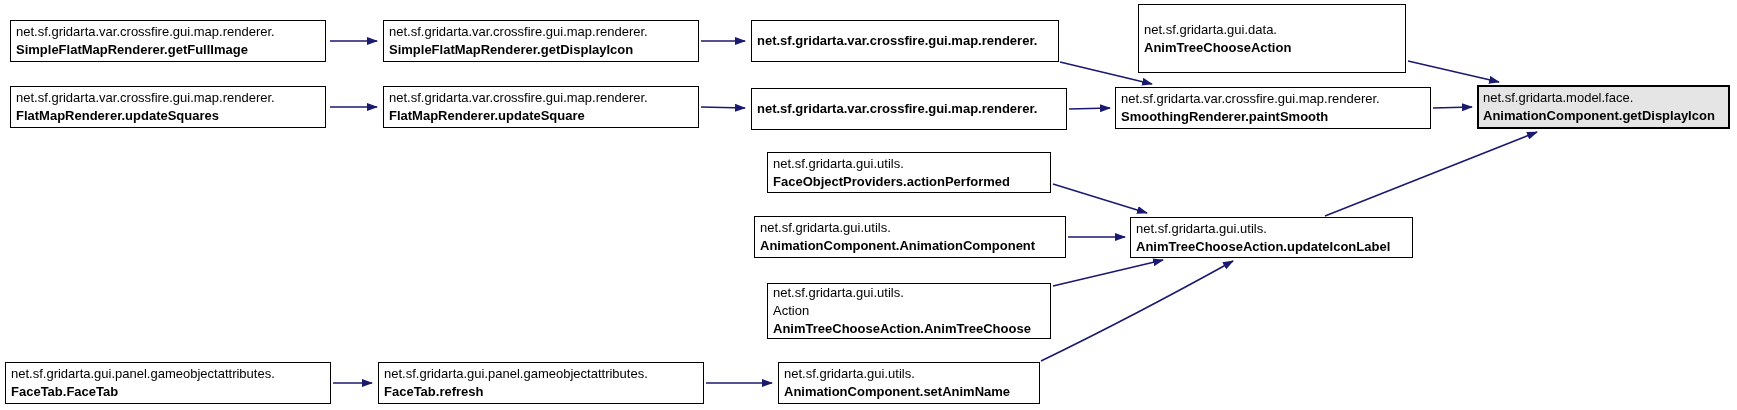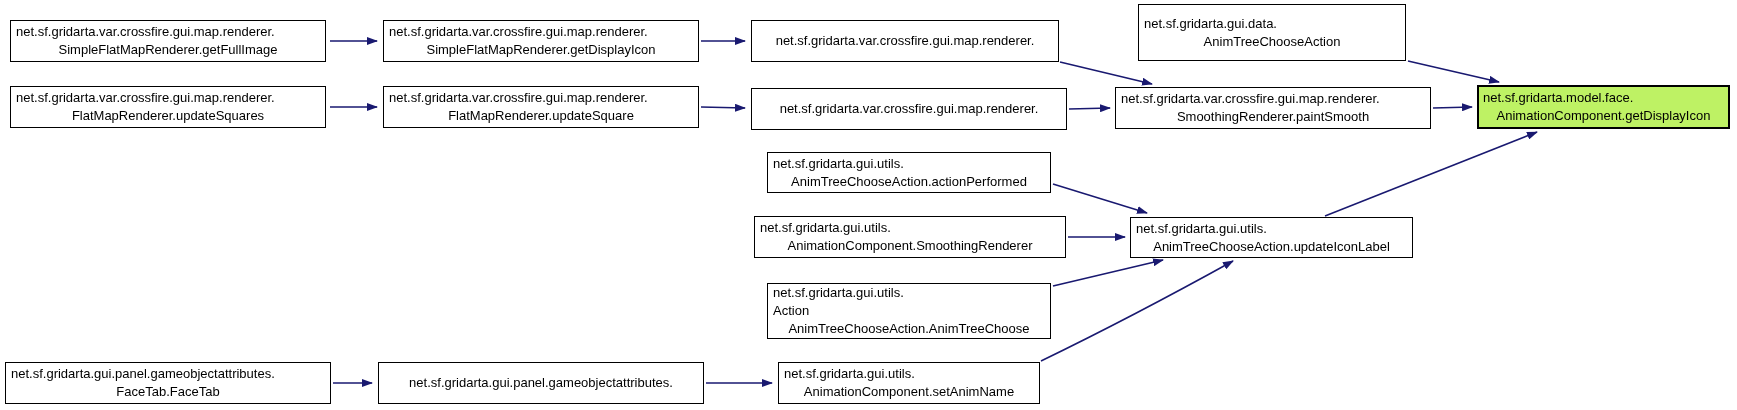--- a/index.html
+++ b/index.html
@@ -28,23 +28,23 @@
     border: 1px solid #000000;
     color: #000000;
     font-size: 13px;
     line-height: 18px;
     padding: 2px 5px;
     display: flex;
     flex-direction: column;
     justify-content: center;
   }
   .node span { display: block; white-space: nowrap; text-align: left; }
-  .node span:last-child { text-align: center; }
+  .node span:last-child { text-align: left; font-weight: bold; }
   .node.highlight {
-    background: #bef264;
+    background: #e5e5e5;
     border-width: 2px;
     padding: 1px 4px;
   }
 </style>
 </head>
 <body>
 
 <div class="canvas">
 
   <svg class="edge-layer" viewBox="0 0 1737 410" xmlns="http://www.w3.org/2000/svg">
@@ -77,21 +77,21 @@
 
   <div class="node" style="left:383px; top:20px; width:316px; height:42px;">
     <span>net.sf.gridarta.var.crossfire.gui.map.renderer.</span>
     <span>SimpleFlatMapRenderer.getDisplayIcon</span>
   </div>
 
   <div class="node" style="left:751px; top:20px; width:308px; height:42px;">
     <span>net.sf.gridarta.var.crossfire.gui.map.renderer.</span>
   </div>
 
-  <div class="node" style="left:1138px; top:4px; width:268px; height:57px;">
+  <div class="node" style="left:1138px; top:4px; width:268px; height:69px;">
     <span>net.sf.gridarta.gui.data.</span>
     <span>AnimTreeChooseAction</span>
   </div>
 
   <div class="node" style="left:10px; top:86px; width:316px; height:42px;">
     <span>net.sf.gridarta.var.crossfire.gui.map.renderer.</span>
     <span>FlatMapRenderer.updateSquares</span>
   </div>
 
   <div class="node" style="left:383px; top:86px; width:316px; height:42px;">
@@ -108,46 +108,47 @@
     <span>SmoothingRenderer.paintSmooth</span>
   </div>
 
   <div class="node highlight" style="left:1477px; top:85px; width:253px; height:44px;">
     <span>net.sf.gridarta.model.face.</span>
     <span>AnimationComponent.getDisplayIcon</span>
   </div>
 
   <div class="node" style="left:767px; top:152px; width:284px; height:41px;">
     <span>net.sf.gridarta.gui.utils.</span>
-    <span>AnimTreeChooseAction.actionPerformed</span>
+    <span>FaceObjectProviders.actionPerformed</span>
   </div>
 
   <div class="node" style="left:754px; top:216px; width:312px; height:42px;">
     <span>net.sf.gridarta.gui.utils.</span>
-    <span>AnimationComponent.SmoothingRenderer</span>
+    <span>AnimationComponent.AnimationComponent</span>
   </div>
 
   <div class="node" style="left:767px; top:283px; width:284px; height:56px;">
     <span>net.sf.gridarta.gui.utils.</span>
     <span>Action</span>
     <span>AnimTreeChooseAction.AnimTreeChoose</span>
   </div>
 
   <div class="node" style="left:1130px; top:217px; width:283px; height:41px;">
     <span>net.sf.gridarta.gui.utils.</span>
     <span>AnimTreeChooseAction.updateIconLabel</span>
   </div>
 
   <div class="node" style="left:5px; top:362px; width:326px; height:42px;">
     <span>net.sf.gridarta.gui.panel.gameobjectattributes.</span>
     <span>FaceTab.FaceTab</span>
   </div>
 
   <div class="node" style="left:378px; top:362px; width:326px; height:42px;">
     <span>net.sf.gridarta.gui.panel.gameobjectattributes.</span>
+    <span>FaceTab.refresh</span>
   </div>
 
   <div class="node" style="left:778px; top:362px; width:262px; height:42px;">
     <span>net.sf.gridarta.gui.utils.</span>
     <span>AnimationComponent.setAnimName</span>
   </div>
 
 </div>
 
 </body></html>

